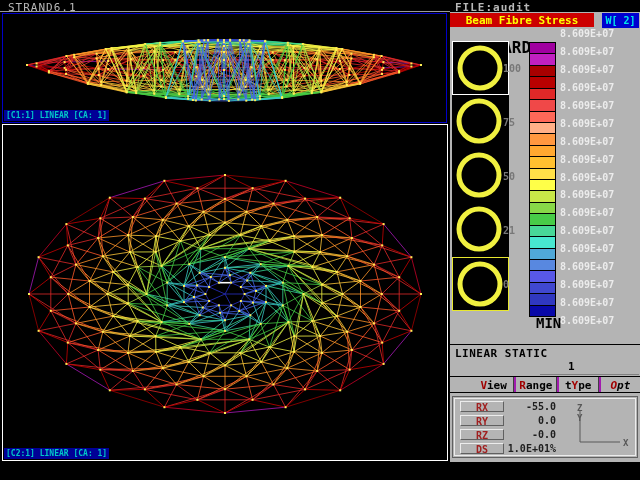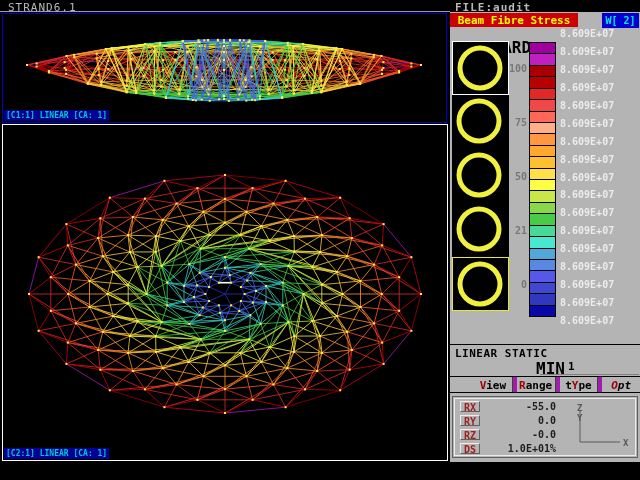--- a/index.html
+++ b/index.html
@@ -11,54 +11,54 @@
   .top-divider{left:0;top:11px;width:450px;height:1px;background:#9c9c9c;}
   .file-label{left:455px;top:1px;color:#b8b8b8;font-weight:bold;font-size:11px;letter-spacing:1px;}
   
   .vp{background:#000;}
   .vp1{left:2px;top:13px;width:443px;height:108px;border:1px solid #0000c8;text-align:center;}
   .vp2{left:2px;top:124px;width:444px;height:335px;border:1px solid #ffffff;}
   .vp-label{position:absolute;left:1px;bottom:1px;background:#000096;color:#00c8c8;
             font-size:8px;font-weight:bold;padding:1px 2px;letter-spacing:0;}
   
   .panel{left:450px;top:12px;width:190px;height:450px;background:#b4b4b4;color:#000;}
-  .result-bar{left:0;top:1px;width:128px;height:13px;background:#cc0000;color:#ffff00;
+  .result-bar{left:0;top:1px;width:144px;height:13px;background:#cc0000;color:#ffff00;
               font-size:11px;font-weight:bold;padding-top:1px;text-align:center;}
   .win-badge{left:152px;top:1px;width:37px;height:13px;background:#0000d0;color:#00e8e8;
              font-size:10px;font-weight:bold;text-align:center;padding-top:2px;}
   .standard-label{left:4px;top:26px;font-size:16px;font-weight:bold;}
   .max-label{left:86px;top:16px;font-size:10px;font-weight:bold;margin-top:15px;}
-  .min-label{left:86px;top:303px;font-size:16px;font-weight:bold;margin-top:44px;}
+  .min-label{left:86px;top:303px;font-size:14px;font-weight:bold;}
   .section-box{position:absolute;left:2px;width:57px;height:54px;background:#000;box-sizing:border-box;}
   .section-box.first{border:1px solid #ffffff;}
   .section-box.last{border:1px solid #e8e830;}
   .scale-bar{left:79px;top:30px;width:25px;height:273px;border:1px solid #000;
              display:flex;flex-direction:column;box-sizing:content-box;}
   .seg{flex:1;border-bottom:1px solid #000;}
   .seg:last-child{border-bottom:none;}
-  .scale-tick{position:absolute;width:24px;text-align:right;font-size:10px;font-weight:bold;color:#787878;}
+  .scale-tick{position:absolute;width:24px;font-size:10px;font-weight:bold;color:#787878;}
   .scale-value{position:absolute;left:110px;font-size:10px;font-weight:bold;color:#ececec;white-space:pre;}
   .sec-divider{left:0;top:332px;width:190px;height:1px;background:#000;}
   .analysis{left:5px;top:335px;font-size:11px;font-weight:bold;letter-spacing:0.5px;}
   .lc-btn{left:1px;top:348px;width:88px;height:15px;background:#b4b4b4;font-size:11px;font-weight:bold;
           text-align:center;border-top:1px solid #ececec;border-left:1px solid #ececec;
           border-right:1px solid #404040;border-bottom:1px solid #404040;box-sizing:border-box;}
   .lc-val{left:90px;top:348px;width:99px;height:15px;font-size:11px;font-weight:bold;
           border-bottom:1px solid #808080;box-sizing:border-box;padding-left:28px;}
   .btn-row{left:0;top:364px;width:190px;height:17px;border-top:1px solid #000;border-bottom:1px solid #000;
            display:flex;box-sizing:border-box;}
   .tool-btn{flex:1;font-size:11px;font-weight:bold;text-align:center;padding-top:2px;
-            border-right:1px solid #404040;border-left:4px solid #a21caf;}
+            border-right:1px solid #404040;border-left:2px solid #a21caf;}
   .tool-btn:first-child{border-left:none;padding-left:24px;}
   .tool-btn:last-child{border-right:none;font-style:italic;}
   .hot{color:#a00000;}
   .infobox{left:2px;top:384px;width:184px;height:60px;border:1px solid #606060;}
   .infobox-inner{position:absolute;inset:1px;border:1px solid #ececec;}
   .rot-row{position:absolute;left:4px;height:13px;}
-  .rot-label{position:absolute;left:0;top:0;width:20px;height:11px;text-align:center;font-size:10px;
+  .rot-label{position:absolute;left:0;top:0;width:44px;height:11px;text-align:center;font-size:10px;
              font-weight:bold;color:#a02020;border-top:1px solid #ececec;border-left:1px solid #ececec;
              border-right:1px solid #606060;border-bottom:1px solid #606060;box-sizing:border-box;}
   .rot-value{position:absolute;left:40px;top:0;width:56px;font-size:10px;font-weight:bold;
              color:#202020;text-align:right;white-space:pre;}
   .axis-triad{left:118px;top:390px;}
 </style>
 </head>
 <body>
 
 <div class="abs app-title">STRAND6.1</div>

